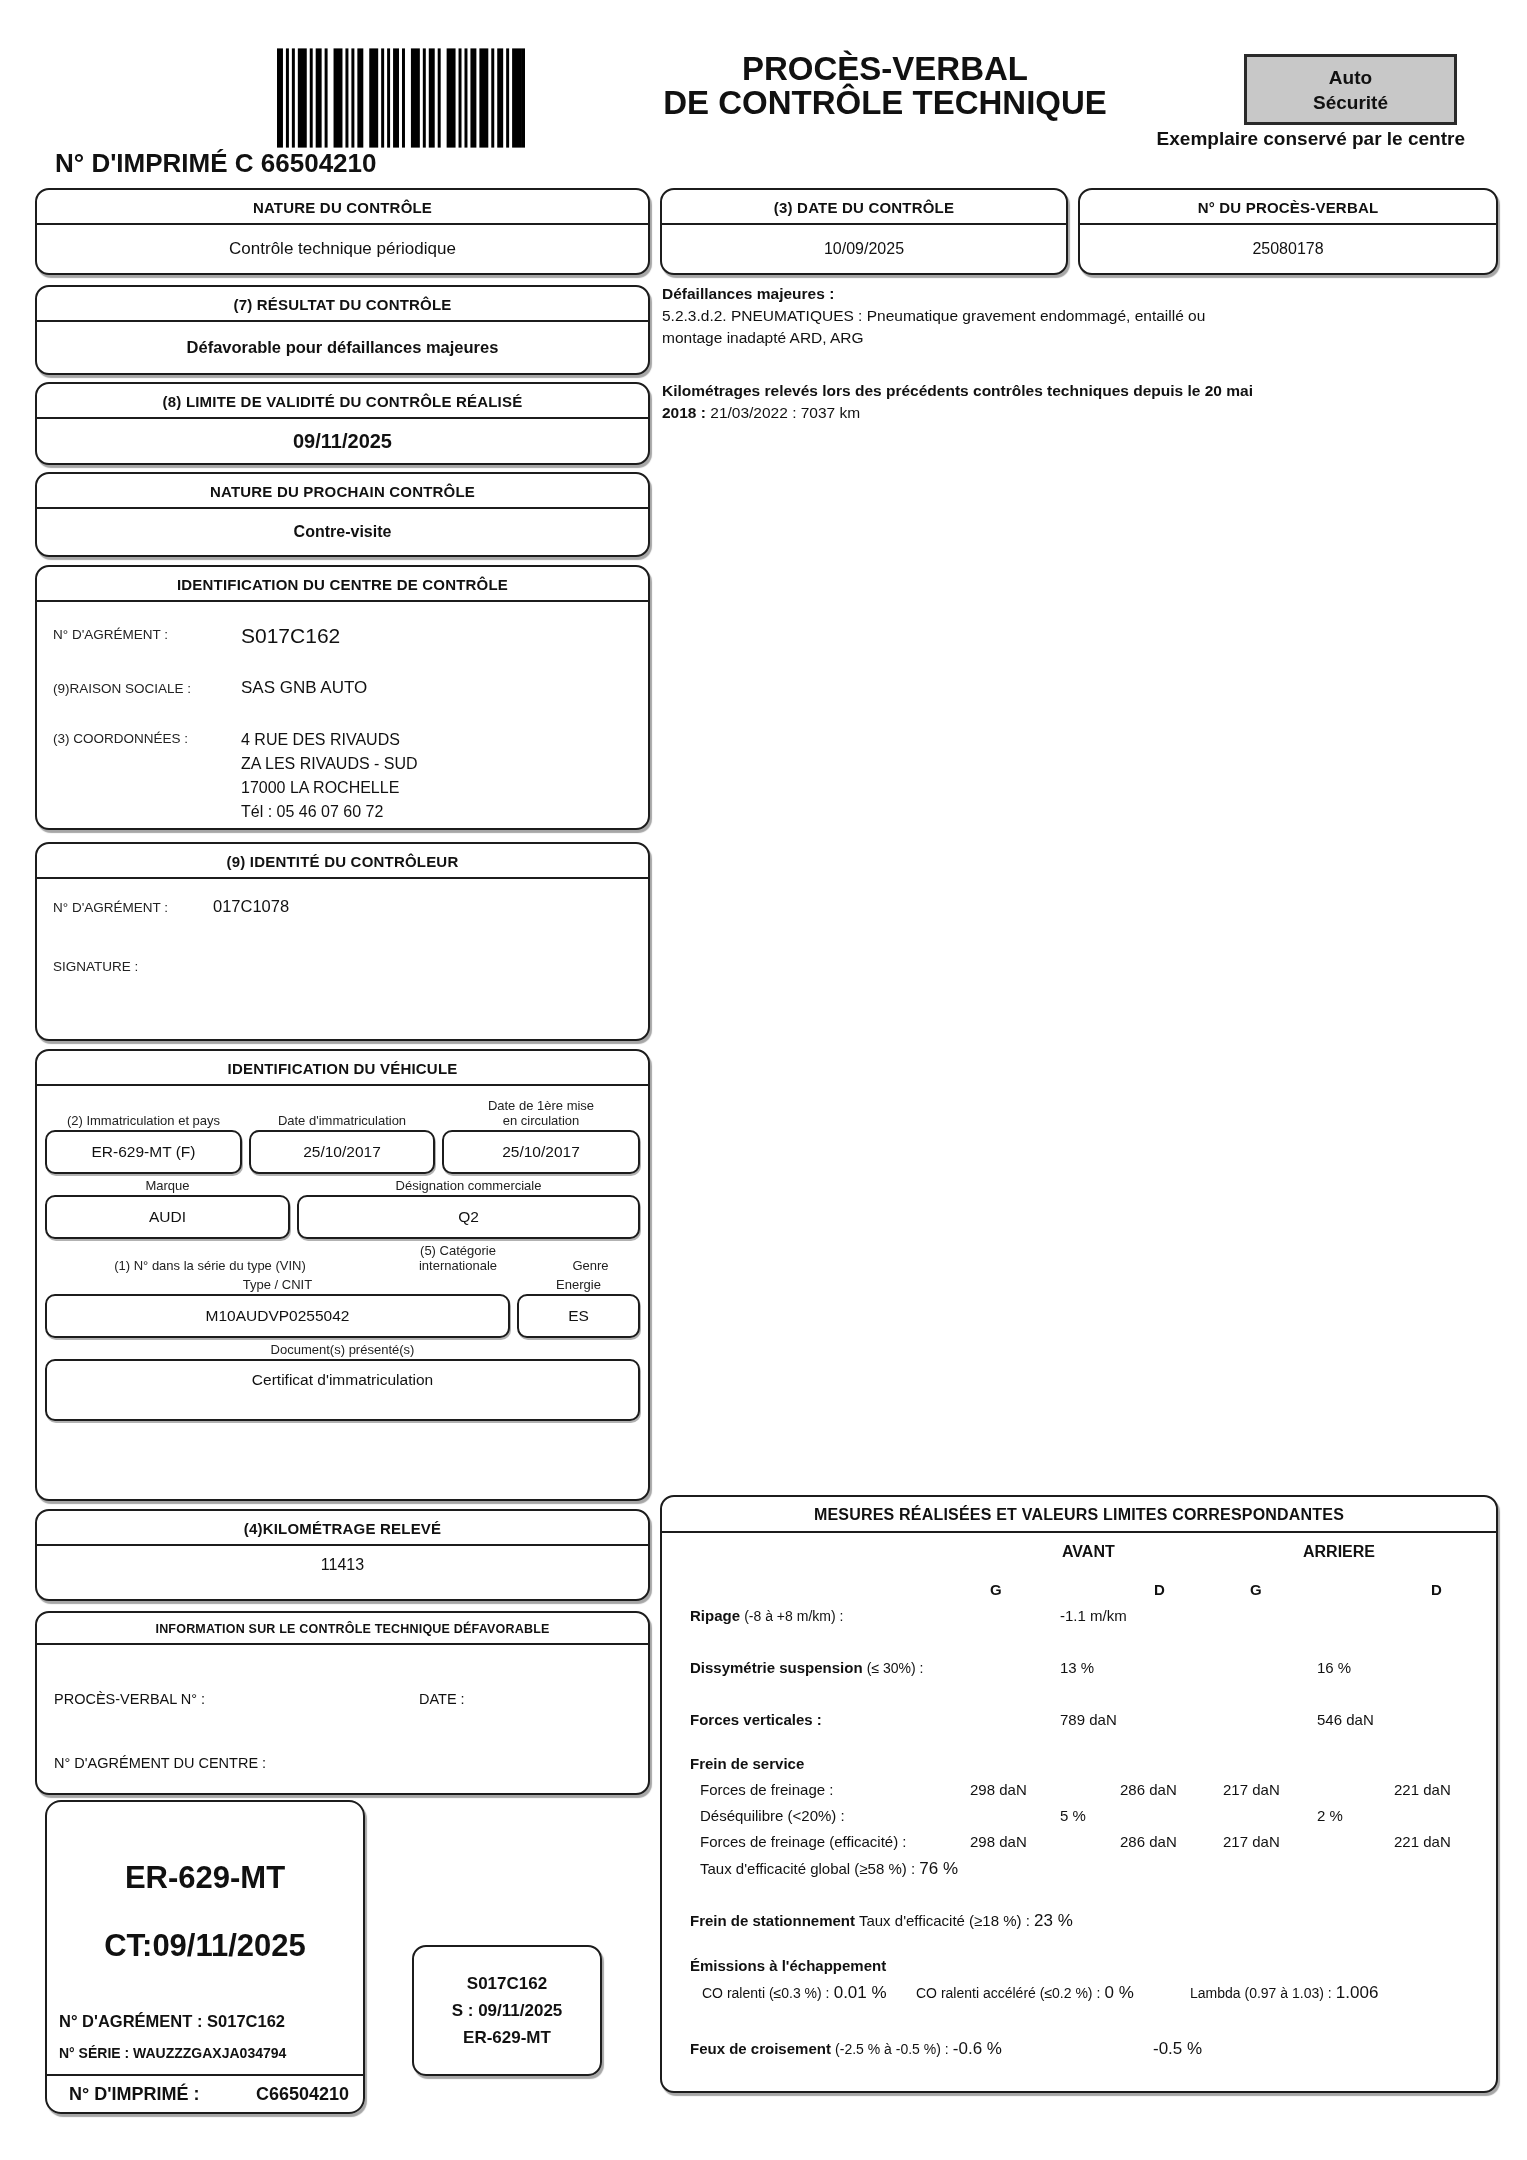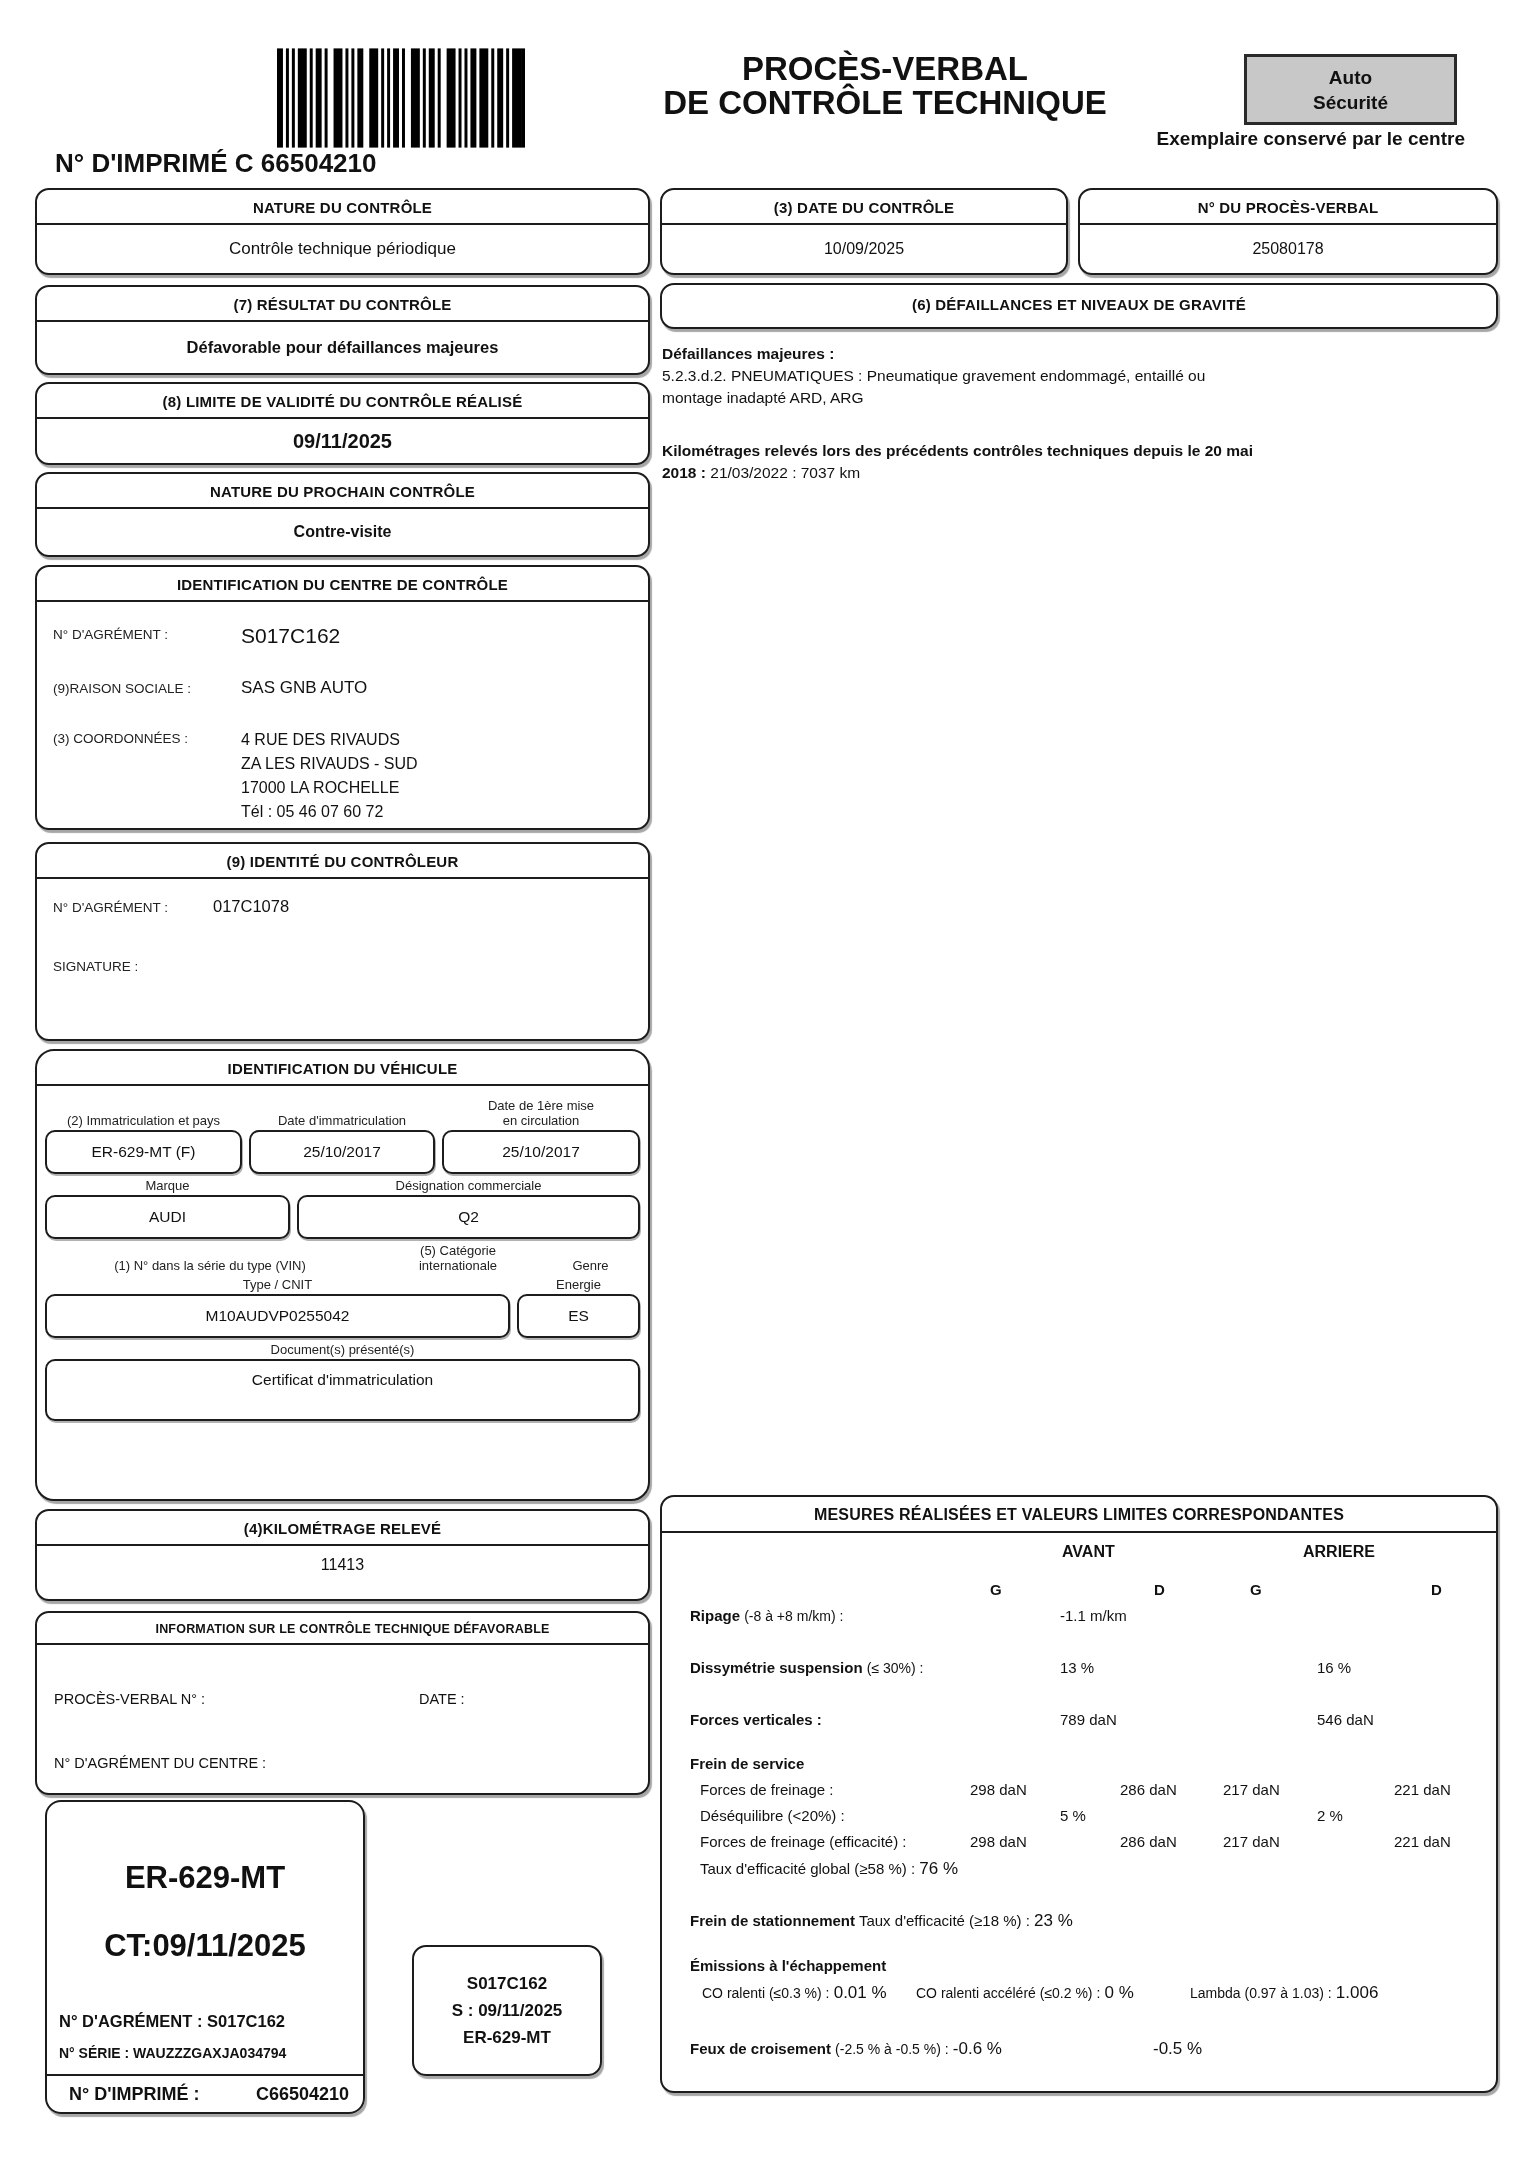--- a/index.html
+++ b/index.html
@@ -156,21 +156,21 @@
           <span class="flabel" style="width:160px;">N° D'AGRÉMENT :</span>
           <span class="fvalue" style="font-size:16.5px;">017C1078</span>
         </div>
         <div class="frow">
           <span class="flabel">SIGNATURE :</span>
           <span class="fvalue"></span>
         </div>
       </div>
     </div>
 
-    <div class="vbox" style="height:452px; margin-bottom:8px;border-radius:19px;">
+    <div class="vbox" style="height:452px; margin-bottom:8px;">
       <div class="bh">IDENTIFICATION DU VÉHICULE</div>
       <div style="padding:4px 8px 0;">
         <div class="vlabels" style="height:34px;">
           <div style="width:197px;">(2) Immatriculation et pays</div>
           <div style="width:186px;">Date d'immatriculation</div>
           <div style="width:198px;">
             <span style="display:block;">Date de 1ère mise</span>
             <span style="display:block;">en circulation</span>
           </div>
         </div>
@@ -247,23 +247,20 @@
       <div class="vbox" style="height:87px; width:408px;">
         <div class="bh">(3) DATE DU CONTRÔLE</div>
         <div class="bv">10/09/2025</div>
       </div>
       <div class="vbox" style="height:87px; flex:1;">
         <div class="bh">N° DU PROCÈS-VERBAL</div>
         <div class="bv">25080178</div>
       </div>
     </div>
 
-    <div class="vbox" style="height:46px; margin-bottom:14px;">
-      <div class="bh noline" style="padding-top:11px;">(6) DÉFAILLANCES ET NIVEAUX DE GRAVITÉ</div>
-    </div>
 
     <div class="textblock" style="padding-left:2px;">
       <div class="b">Défaillances majeures :</div>
       <div>5.2.3.d.2. PNEUMATIQUES : Pneumatique gravement endommagé, entaillé ou</div>
       <div>montage inadapté ARD, ARG</div>
       <div style="height:31px;"></div>
       <div class="b">Kilométrages relevés lors des précédents contrôles techniques depuis le 20 mai</div>
       <div>
         <span class="b">2018 :</span><span> 21/03/2022 : 7037 km</span>
       </div>

